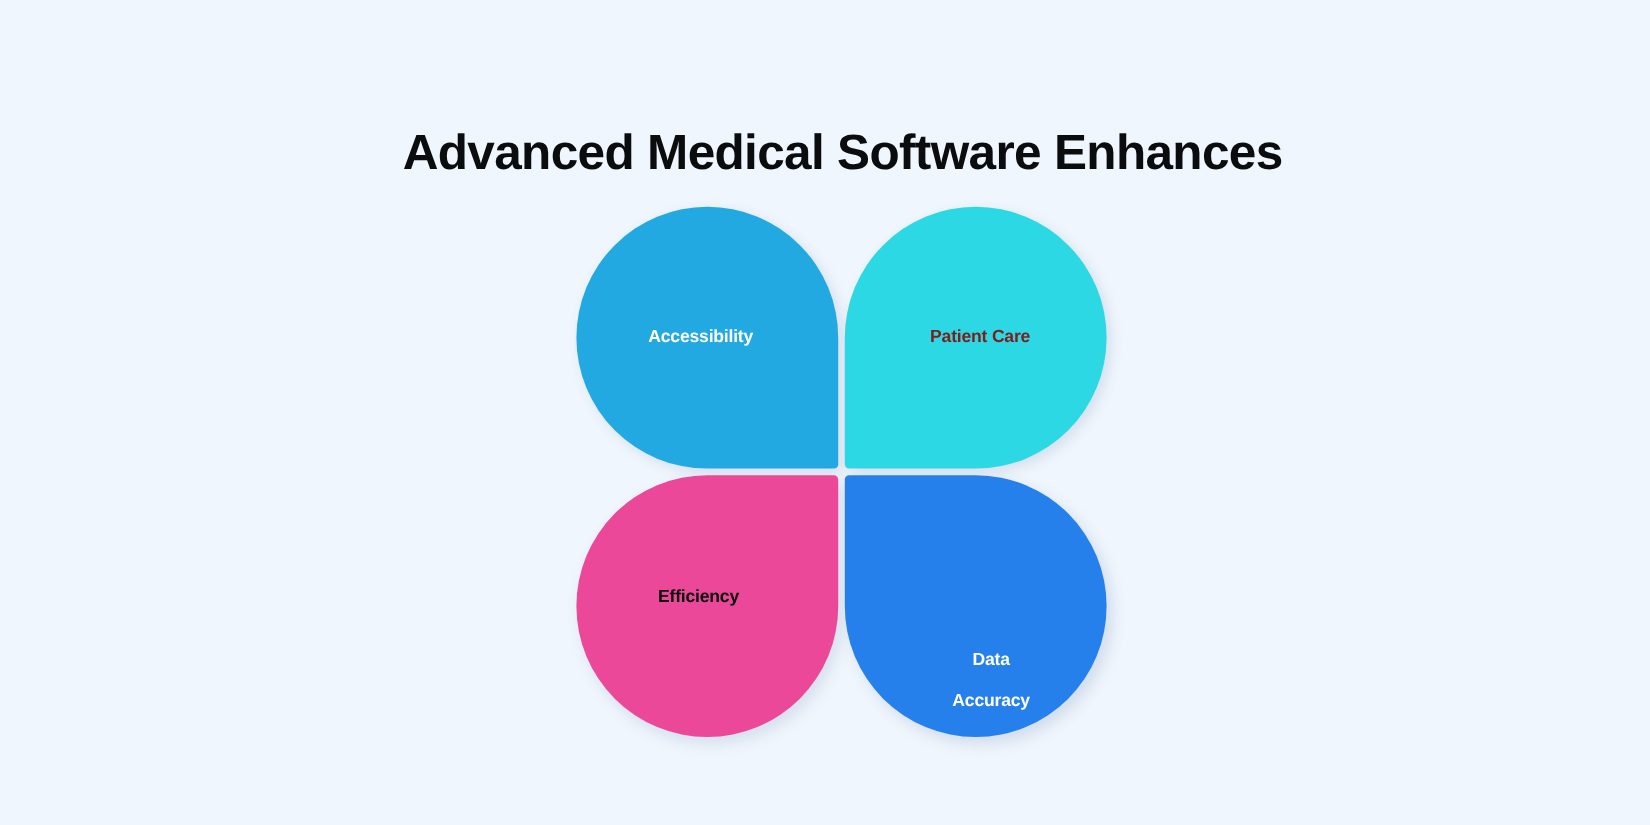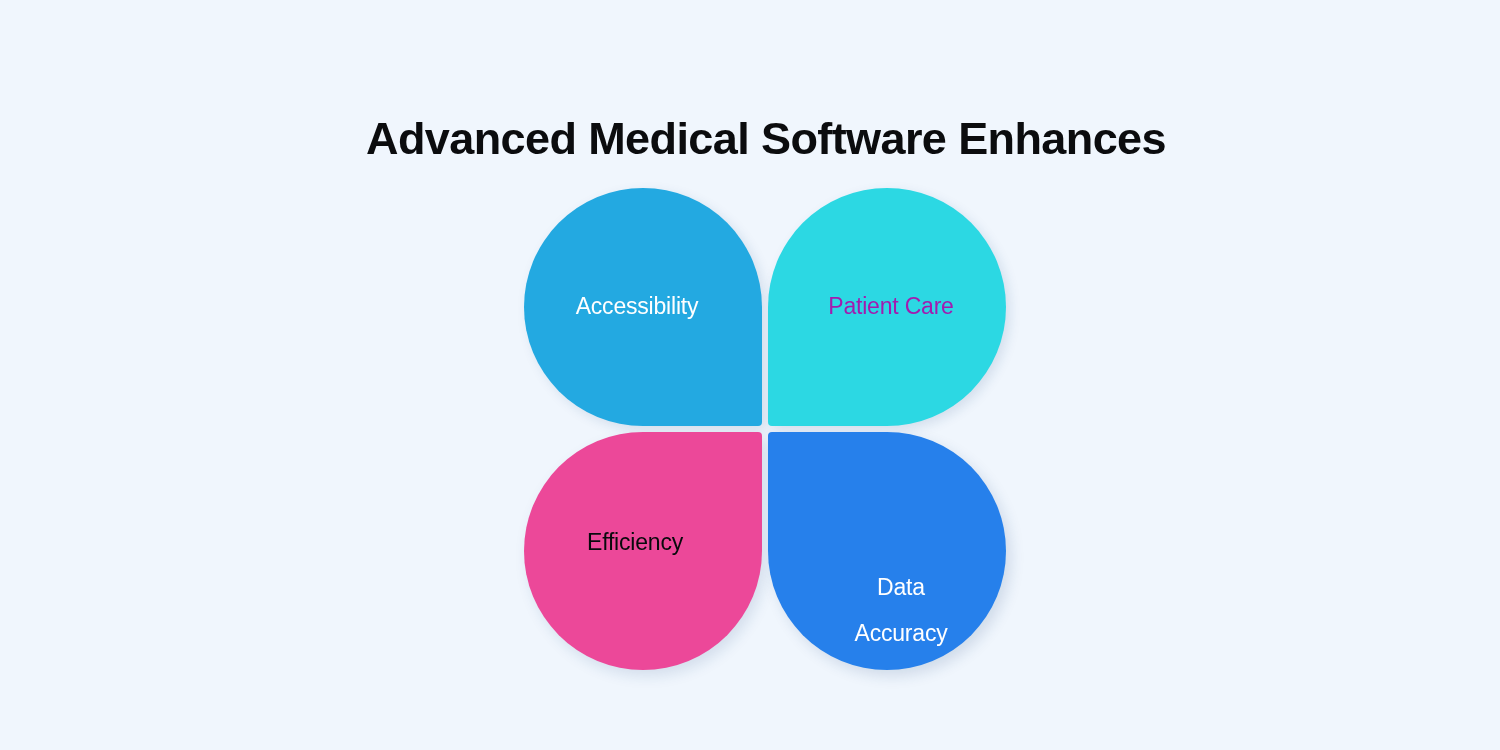--- a/index.html
+++ b/index.html
@@ -51,22 +51,22 @@
     position:absolute;
     width:238px;
     height:238px;
     display:flex;
     align-items:center;
     justify-content:center;
     text-align:center;
   }
 
   .petal-label {
-    font-size:23px;
-    font-weight:normal;
+    font-size:16px;
+    font-weight:bold;
     letter-spacing:-0.2px;
     line-height:1.28;
     padding:0 14px;
     user-select:none;
   }
 
   
   .petal-tl {
     left:0;
     top:0;
@@ -77,21 +77,21 @@
   .petal-tl .petal-label { color:#ffffff; transform:translate(-6px,0); }
 
   
   .petal-tr {
     left:244px;
     top:0;
     background:#2cd8e3;
     border-radius:50% 50% 50% 4px;
     box-shadow:4px 4px 12px rgba(24,70,120,0.13);
   }
-  .petal-tr .petal-label { color:#a21caf; transform:translate(4px,0); }
+  .petal-tr .petal-label { color:#7f1d1d; transform:translate(4px,0); }
 
   
   .petal-bl {
     left:0;
     top:244px;
     background:#ec4899;
     border-radius:50% 4px 50% 50%;
     box-shadow:4px 6px 14px rgba(24,70,120,0.13);
   }
   .petal-bl .petal-label { color:#080a0c; transform:translate(-8px,-8px); }

